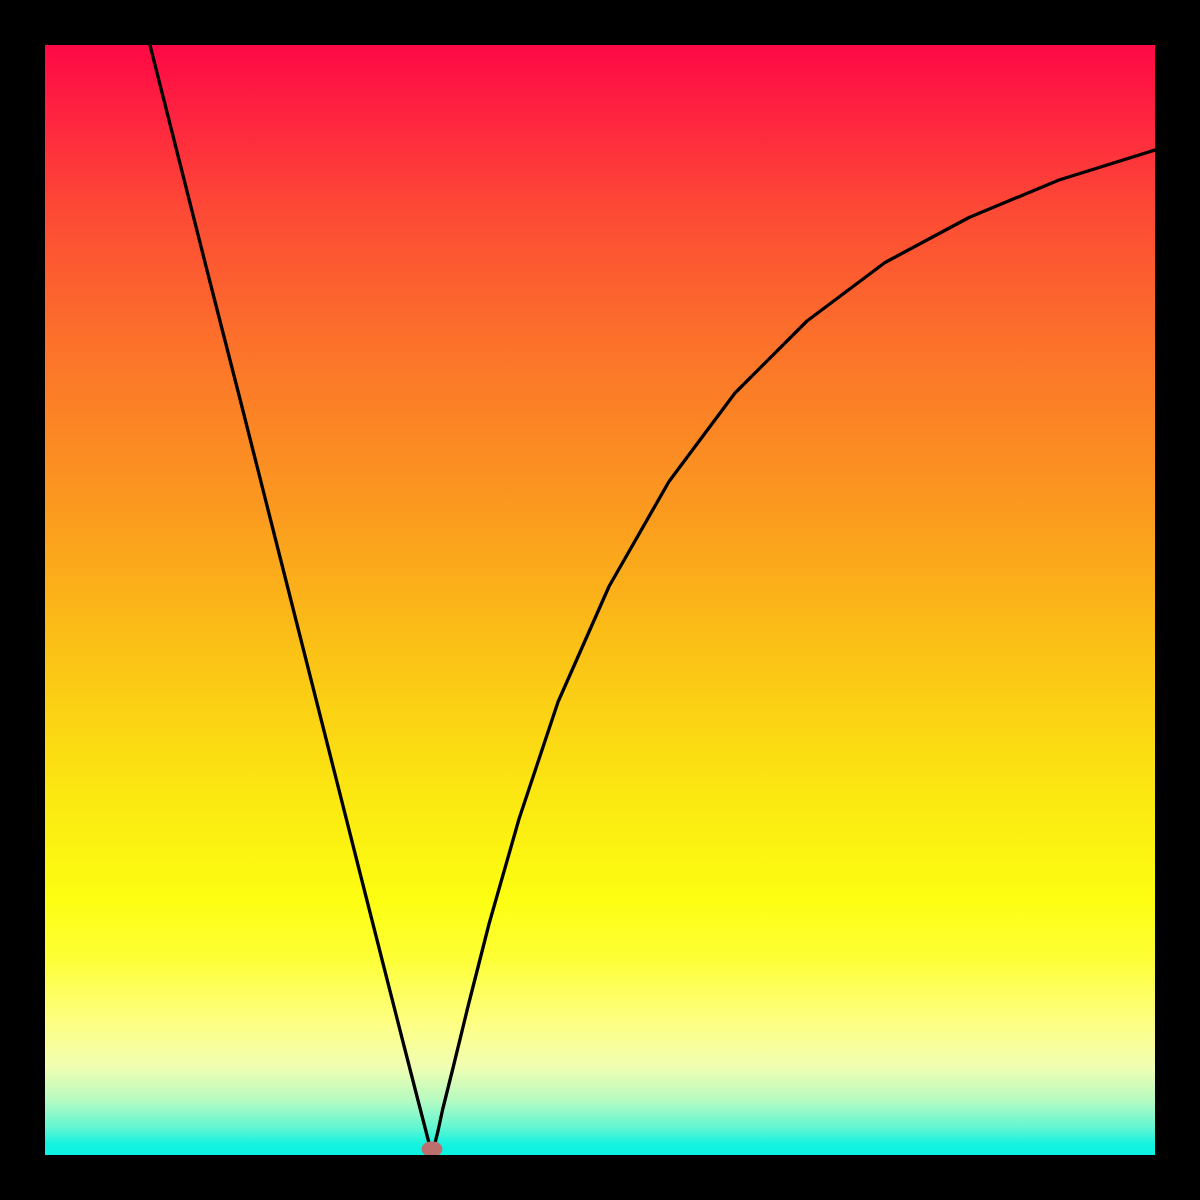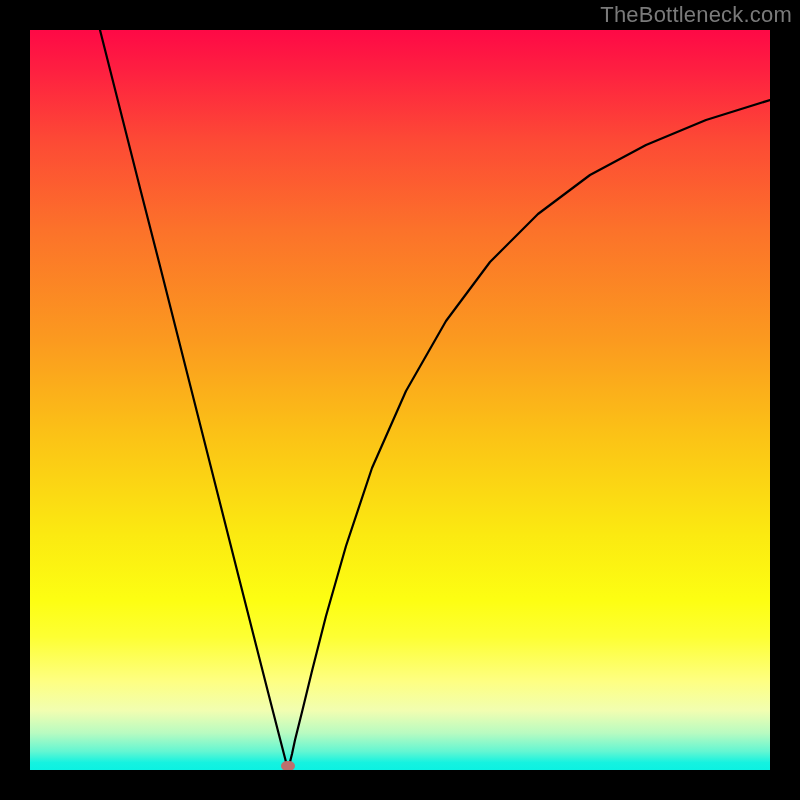--- a/index.html
+++ b/index.html
@@ -79,21 +79,20 @@
     border-top-right-radius: 6px 5px;
     border-bottom-left-radius: 6px 5px;
     border-bottom-right-radius: 6px 5px;
     transform: translate(-50%, -50%);
   }
 </style>
 </head>
 <body>
 
 <div class="frame">
-  <div class="watermark">TheBottleneck.com</div>
 
   <div class="plot">
     <div class="gradient"></div>
 
     <svg class="curve-svg" viewBox="0 0 740 740" preserveAspectRatio="none">
       <path class="curve-path" d="M70 0 L90 79 L110 158 L130 236 L150 315 L170 394 L190 473 L210 552 L225 611 L238 662 L248 701 L256 732 L258 740 L262 724 L265 710 L272 682 L282 641 L296 586 L316 516 L342 438 L376 361 L416 291 L460 232 L508 184 L560 145 L616 115 L676 90 L740 70"></path>
     </svg>
 
     <div class="pill" style="left:258px;top:736px;background:#bd6f6d;"></div>
   </div>

